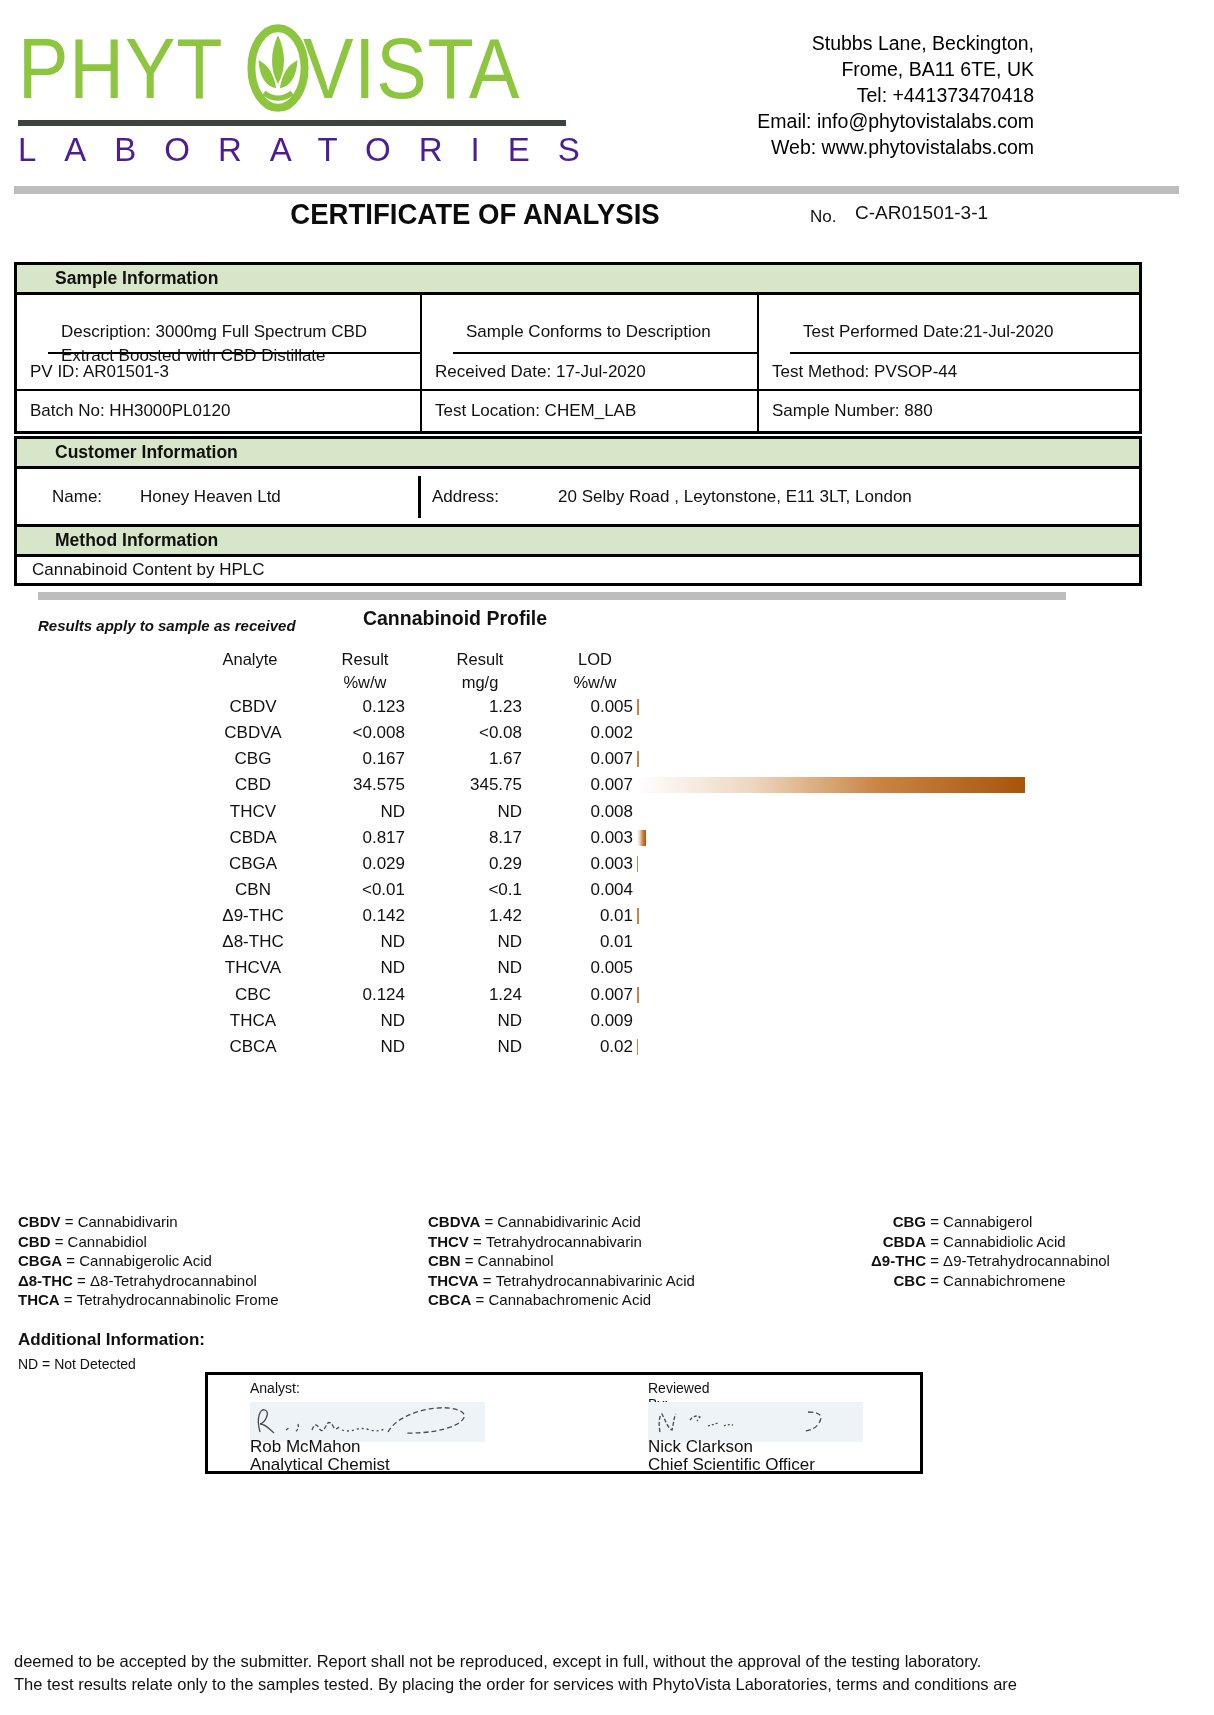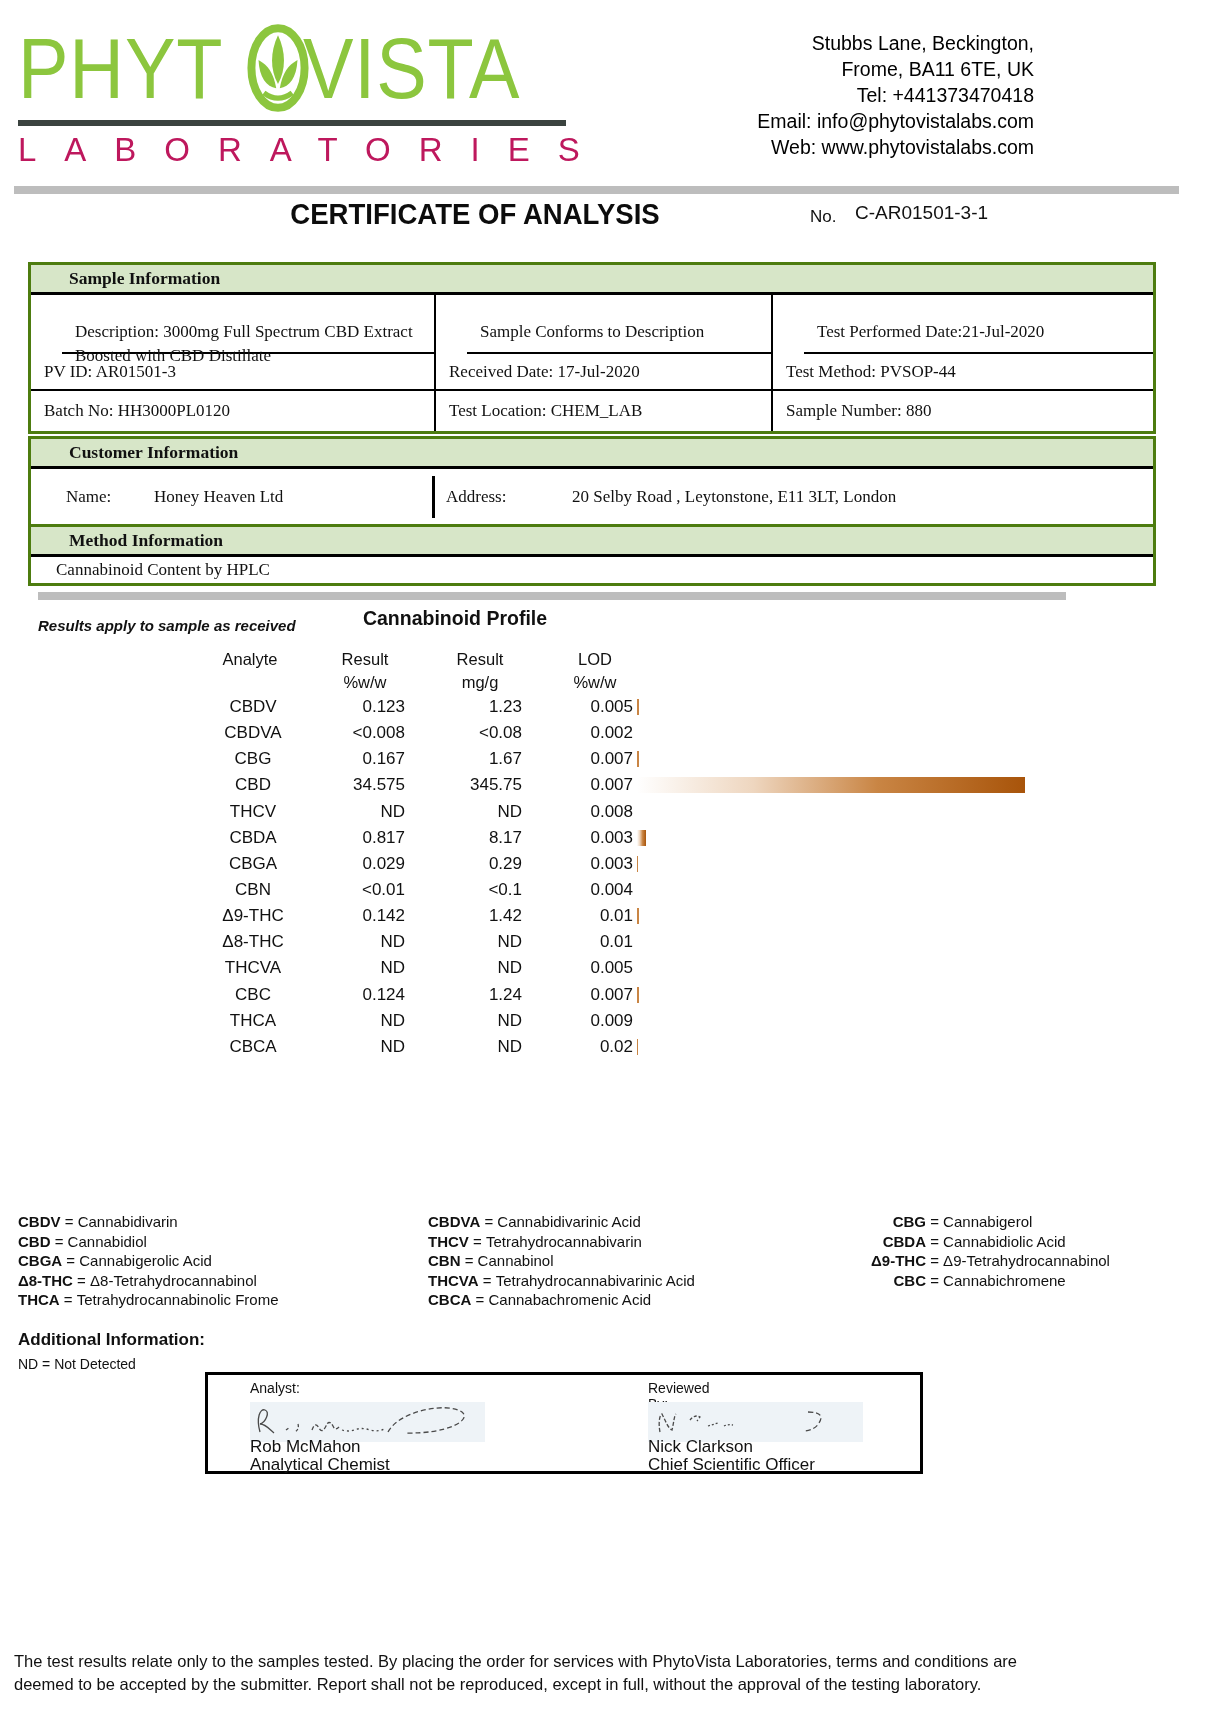--- a/index.html
+++ b/index.html
@@ -8,35 +8,35 @@
           color:#111; overflow:hidden; }
 
   
   .logo { position:absolute; left:18px; top:22px; width:552px; }
   .logo-row { display:flex; align-items:center; height:92px; }
   .logo-txt { font-size:86px; line-height:86px; color:#8cc63e; letter-spacing:1px;
               transform:scaleX(.88); transform-origin:left center; white-space:nowrap; }
   .logo-txt.suf { transform:scaleX(.88); transform-origin:left center; margin-left:-8px; }
   .leaf-wrap { width:62px; height:92px; margin:0 2px 0 -4px; flex:0 0 auto; }
   .logo-rule { height:6px; background:#3b433f; width:548px; margin-top:6px; }
-  .logo-sub { font-size:33px; letter-spacing:28px; color:#be185d; margin-top:5px; white-space:nowrap; }
+  .logo-sub { font-size:33px; letter-spacing:28px; color:#4c1d95; margin-top:5px; white-space:nowrap; }
   .contact { position:absolute; right:180px; top:30px; text-align:right;
              font-size:19.5px; line-height:26px; color:#000; }
 
   .gray-bar { position:absolute; background:#bdbdbd; }
   .bar1 { left:14px; top:186px; width:1165px; height:8px; }
   .bar2 { left:38px; top:592px; width:1028px; height:8px; }
 
   .doc-title { position:absolute; left:240px; top:198px; width:470px; text-align:center;
                font-size:29px; font-weight:bold; letter-spacing:0; transform:scaleX(.95); color:#0c0c0c; }
   .no-label { position:absolute; left:810px; top:207px; font-size:17px; }
   .no-value { position:absolute; left:855px; top:202px; font-size:19px; }
 
   
-  .info-box { position:absolute; left:28px; width:1128px; border:3px solid #4d7c0f; background:#fff;font-family:Liberation Serif, serif; }
+  .info-box { position:absolute; left:14px; width:1128px; border:3px solid #000000; background:#fff; }
   .sec-head { background:#d7e6c8; border-bottom:3px solid #000; font-weight:bold;
               font-size:17.5px; padding:3px 0 3px 38px; }
   .sample { top:262px; }
   .customer { top:436px; }
   .method { top:524px; }
 
   .grid { display:grid; grid-template-columns:405px 337px 1fr; }
   .cell { border-right:2.5px solid #000; border-bottom:2.5px solid #000;
           font-size:17px; padding:0 10px 0 13px; display:flex; align-items:center; }
   .cell.last-col { border-right:none; }
@@ -45,21 +45,21 @@
   .cell.gr1 { height:37px; }
   .cell.gr2 { height:40px; }
 
   .cust-row { position:relative; height:58px; font-size:17px; }
   .cust-row .lblA { position:absolute; left:35px;  top:18px; }
   .cust-row .valA { position:absolute; left:123px; top:18px; }
   .cust-row .vdiv { position:absolute; left:401px; top:7px; width:3px; height:42px; background:#000; }
   .cust-row .lblB { position:absolute; left:415px; top:18px; }
   .cust-row .valB { position:absolute; left:503px; top:18px;margin-left:38px; }
 
-  .method-row { height:26px; font-size:17px; padding-left:25px; display:flex; align-items:center; }
+  .method-row { height:26px; font-size:17px; padding-left:15px; display:flex; align-items:center; }
 
   
   .prof-note { position:absolute; left:38px; top:617px; font-size:15px; font-weight:bold; font-style:italic; }
   .prof-title { position:absolute; left:330px; top:607px; width:250px; text-align:center;
                 font-size:19.5px; font-weight:bold; }
   .ch { position:absolute; top:648px; text-align:center; font-size:16.5px; line-height:23px; }
   .ch0 { left:190px; width:120px; } .ch1 { left:307px; width:116px; }
   .ch2 { left:422px; width:116px; } .ch3 { left:537px; width:116px; }
 
   .arows { position:absolute; left:0; top:694px; width:1214px; }
@@ -331,17 +331,17 @@
           <path d="M76 24 q4 -2 9 -1" stroke-dasharray="2 2"></path>
           <path d="M160 10 q18 0 11 11 q-4 7 -15 8" stroke-dasharray="5 3"></path>
         </svg>
       </div>
       <div class="sig-name">Nick Clarkson</div>
       <div class="sig-role">Chief Scientific Officer</div>
     </div>
   </div>
 
   <div class="footer" id="footer">
+      <div class="footer-line">deemed to be accepted by the submitter. Report shall not be reproduced, except in full, without the approval of the testing laboratory.</div>
       <div class="footer-line">The test results relate only to the samples tested.  By placing the order for services with PhytoVista Laboratories, terms and conditions are</div>
-      <div class="footer-line">deemed to be accepted by the submitter. Report shall not be reproduced, except in full, without the approval of the testing laboratory.</div>
     </div>
 
 </div>
 
 </body></html>

